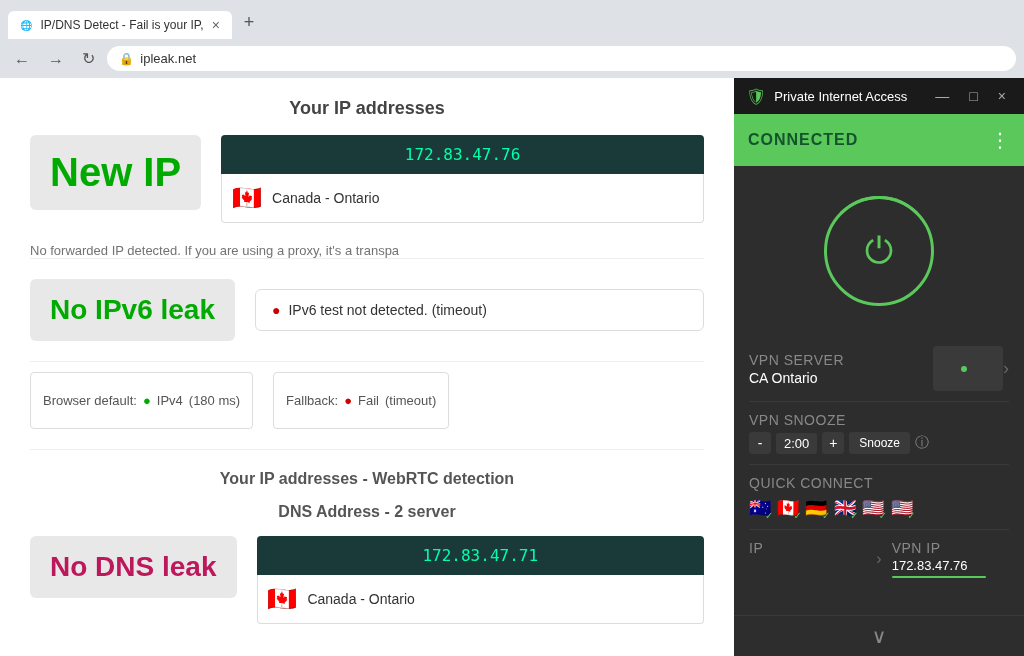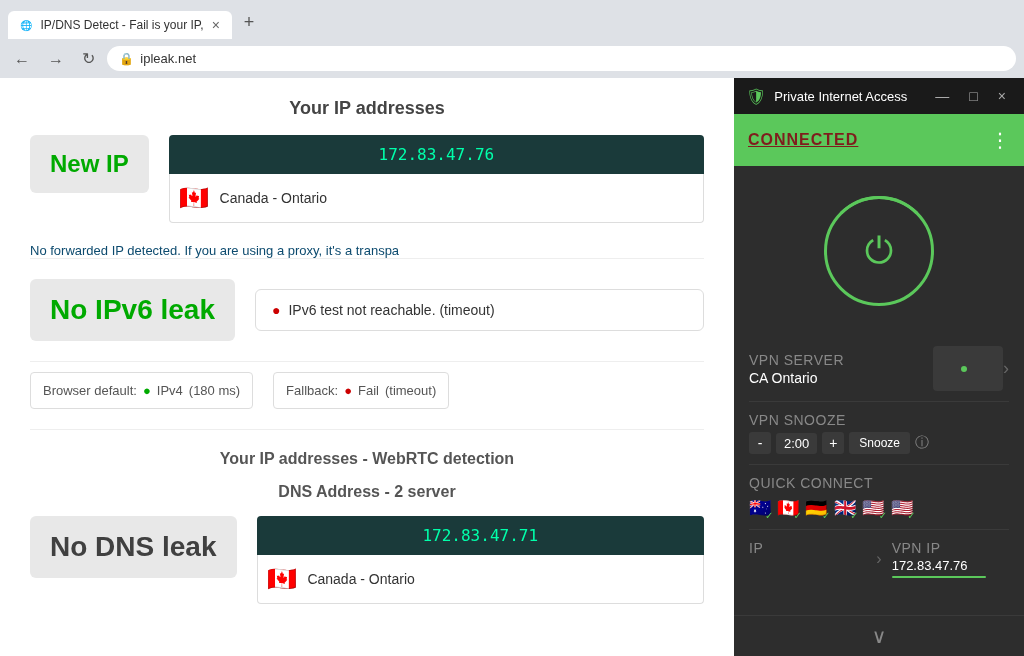--- a/index.html
+++ b/index.html
@@ -22,60 +22,60 @@
     
     .main-area { display: flex; flex: 1; overflow: hidden; }
 
     
     .web-content { flex: 1; background: white; overflow-y: auto; padding: 20px 30px; }
     .page-heading { text-align: center; color: #444; font-size: 18px; font-weight: bold; margin-bottom: 16px; }
 
     
     .new-ip-section { display: flex; align-items: flex-start; gap: 20px; margin-bottom: 20px; }
     .new-ip-badge { background: #e8e8e8; border-radius: 6px; padding: 15px 20px; }
-    .new-ip-text { color: #00aa00; font-size: 24px; font-weight: 900; white-space: nowrap; }
+    .new-ip-text { color: #00aa00; font-size: 40px; font-weight: 900; white-space: nowrap; }
     .ip-result-box { flex: 1; }
     .ip-address-bar { background: #1a3a3a; color: #00ffaa; text-align: center; padding: 10px; font-family: monospace; font-size: 16px; border-radius: 4px 4px 0 0; }
     .ip-location-box { background: white; border: 1px solid #ddd; border-top: none; padding: 10px; display: flex; align-items: center; gap: 10px; border-radius: 0 0 4px 4px; }
     .flag { font-size: 24px; }
     .location-text { color: #333; font-size: 14px; }
-    .forwarded-text { color: #0c4a6e; font-size: 13px; margin-top: 10px; }
+    .forwarded-text { color: #737373; font-size: 13px; margin-top: 10px; }
 
     
     .ipv6-section { display: flex; align-items: center; gap: 20px; margin-bottom: 20px; border-top: 1px solid #eee; padding-top: 20px; }
     .no-ipv6-badge { background: #e8e8e8; border-radius: 6px; padding: 15px 20px; }
     .no-ipv6-text { color: #00aa00; font-size: 28px; font-weight: 900; white-space: nowrap; }
     .ipv6-result { flex: 1; background: white; border: 1px solid #ddd; border-radius: 6px; padding: 12px 16px; display: flex; align-items: center; gap: 8px; }
     .red-dot { color: #cc0000; font-size: 14px; }
     .ipv6-text { color: #333; font-size: 14px; }
 
     
     .dns-row { display: flex; gap: 20px; margin-bottom: 20px; border-top: 1px solid #eee; padding-top: 10px; }
-    .dns-item { display: flex; align-items: flex-end; gap: 6px; font-size: 13px; color: #555; background: white; border: 1px solid #ddd; border-radius: 4px; padding: 10px 12px; }
+    .dns-item { display: flex; align-items: flex-end; gap: 6px; font-size: 13px; color: #555; background: white; border: 1px solid #ddd; border-radius: 4px; padding: 20px 12px; }
     .green-dot { color: #00aa00; }
     .red-dot-small { color: #cc0000; }
 
     .webrtc-heading { text-align: center; color: #555; font-size: 16px; font-weight: bold; margin-bottom: 15px; border-top: 1px solid #eee; padding-top: 20px; }
     .dns-address-heading { text-align: center; color: #555; font-size: 16px; font-weight: bold; margin-bottom: 15px; }
 
     
     .dns-section { display: flex; align-items: flex-start; gap: 20px; margin-bottom: 20px; }
     .no-dns-badge { background: #e8e8e8; border-radius: 6px; padding: 15px 20px; }
-    .no-dns-text { color: #404040; font-size: 28px; font-weight: 900; white-space: nowrap; text-align: center; }
+    .no-dns-text { color: #be185d; font-size: 28px; font-weight: 900; white-space: nowrap; text-align: center; }
 
     
     .pia-panel { width: 290px; background: #2d2d2d; display: flex; flex-direction: column; flex-shrink: 0; }
     .pia-titlebar { background: #1a1a1a; display: flex; align-items: center; padding: 8px 12px; }
     .pia-shield { color: #5bc85b; font-size: 16px; margin-right: 8px; }
     .pia-title { color: white; font-size: 13px; flex: 1; }
     .window-btns { display: flex; gap: 8px; }
     .win-btn { color: #aaa; font-size: 14px; cursor: pointer; padding: 2px 6px; }
 
     .pia-connected-bar { background: #5bc85b; text-align: center; padding: 14px; display: flex; align-items: center; justify-content: center; gap: 8px; }
-    .connected-text { color: #7f1d1d; font-size: 16px; font-weight: bold; letter-spacing: 1px; text-decoration: underline; }
+    .connected-text { color: #14532d; font-size: 16px; font-weight: bold; letter-spacing: 1px; }
     .pia-menu-dots { color: white; font-size: 20px; cursor: pointer; margin-left: auto; }
 
     .pia-power-area { display: flex; justify-content: center; align-items: center; padding: 30px; }
     .power-circle { width: 110px; height: 110px; border-radius: 50%; border: 3px solid #5bc85b; display: flex; align-items: center; justify-content: center; position: relative; }
     .power-circle::before { content: ''; position: absolute; top: -3px; left: -3px; right: -3px; bottom: -3px; border-radius: 50%; border: 3px solid transparent; border-top-color: #5bc85b; }
     .power-icon { color: #5bc85b; font-size: 36px; }
 
     .pia-info-section { padding: 0 15px; flex: 1; overflow-y: auto; }
     .pia-row { display: flex; align-items: center; justify-content: space-between; padding: 10px 0; border-bottom: 1px solid #3a3a3a; }
     .pia-row-left { flex: 1; }
@@ -144,21 +144,21 @@
       </div>
     </div>
     <div class="forwarded-text">No forwarded IP detected. If you are using a proxy, it's a transpa</div>
 
     <div class="ipv6-section">
       <div class="no-ipv6-badge">
         <span class="no-ipv6-text">No IPv6 leak</span>
       </div>
       <div class="ipv6-result">
         <span class="red-dot">●</span>
-        <span class="ipv6-text">IPv6 test not reachable. (timeout)</span>
+        <span class="ipv6-text">IPv6 test not detected. (timeout)</span>
       </div>
     </div>
 
     <div class="dns-row">
       <div class="dns-item">
         <span>Browser default:</span>
         <span class="green-dot">●</span>
         <span>IPv4</span>
         <span>(180 ms)</span>
       </div>

